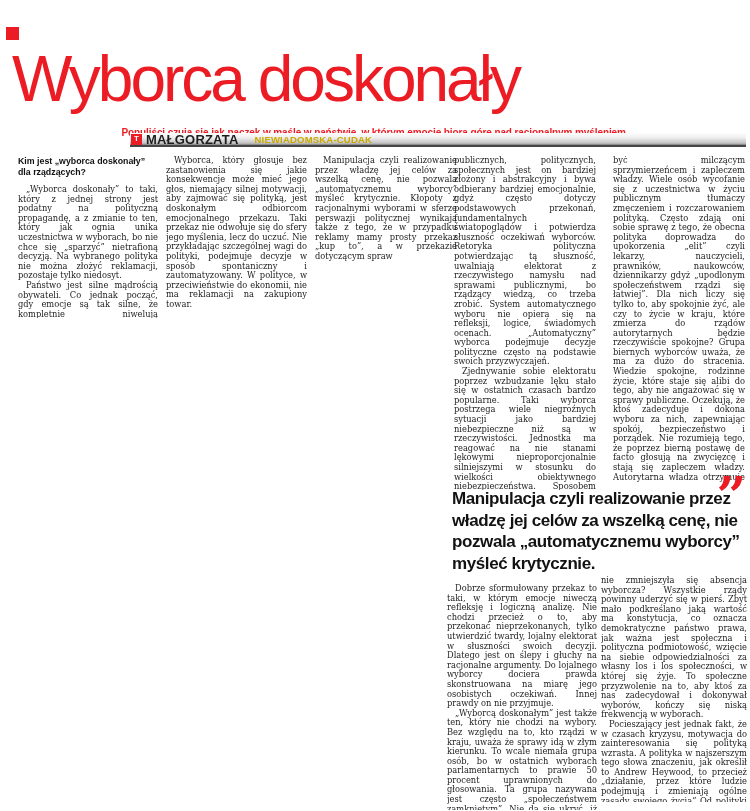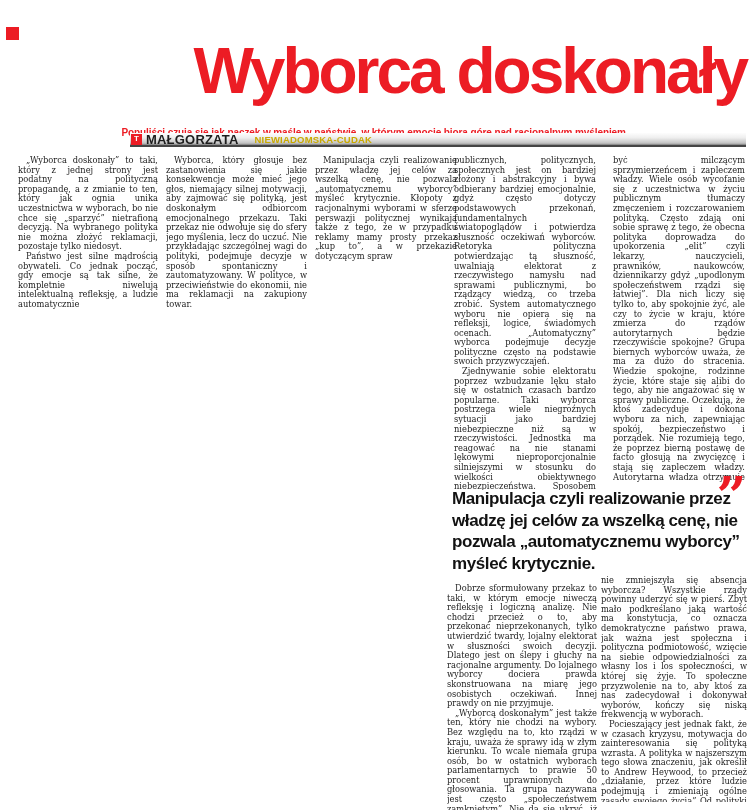--- a/index.html
+++ b/index.html
@@ -9,24 +9,24 @@
     background:#ffffff;
     overflow:hidden;
     font-family:"DejaVu Serif", serif;
     color:#1c1c1c;
   }
   .corner-mark{
     position:absolute;left:6px;top:27px;
     width:13px;height:13px;background:#ec1c24;
   }
   .headline{
-    position:absolute;left:0;right:0;top:30px;margin:4px;
-    text-align:right;
+    position:absolute;left:0;right:0;top:30px;margin:12px;
+    text-align:left;
     font-family:"Liberation Sans", sans-serif;
-    font-weight:bold;
+    font-weight:normal;
     font-size:64px;
     letter-spacing:-3px;
     color:#ec1c24;
     white-space:nowrap;
   }
   .standfirst{
     position:absolute;left:0;right:0;top:112px;margin:15px;
     text-align:center;
     font-family:"Liberation Sans", sans-serif;
     font-weight:bold;
@@ -105,20 +105,21 @@
 
   <p class="standfirst">Populiści czują się jak pączek w maśle w państwie, w którym emocje biorą górę nad racjonalnym myśleniem.</p>
 
   <div class="byline">
     <span class="byline-logo">T</span>
     <span class="byline-first">MAŁGORZATA</span>
     <span class="byline-last">NIEWIADOMSKA-CUDAK</span>
   </div>
 
   <section class="col col1">
+    <h2>Kim jest „wyborca doskonały” dla rządzących?</h2>
     <p class="ind">„Wyborca doskonały” to taki, który z jednej strony jest podatny na polityczną propagandę, a z zmianie to ten, który jak ognia unika uczestnictwa w wyborach, bo nie chce się „sparzyć” nietrafioną decyzją. Na wybranego polityka nie można złożyć reklamacji, pozostaje tylko niedosyt.</p>
     <p class="ind">Państwo jest silne mądrością obywateli. Co jednak począć, gdy emocje są tak silne, że kompletnie niwelują intelektualną refleksję, a ludzie automatycznie</p>
   </section>
 
   <section class="col col2">
     <p class="ind">Wyborca, który głosuje bez zastanowienia się jakie konsekwencje może mieć jego głos, niemający silnej motywacji, aby zajmować się polityką, jest doskonałym odbiorcom emocjonalnego przekazu. Taki przekaz nie odwołuje się do sfery jego myślenia, lecz do uczuć. Nie przykładając szczególnej wagi do polityki, podejmuje decyzje w sposób spontaniczny i zautomatyzowany. W polityce, w przeciwieństwie do ekonomii, nie ma reklamacji na zakupiony towar.</p>
   </section>
 
   <section class="col col3">
     <p class="ind">Manipulacja czyli realizowanie przez władzę jej celów za wszelką cenę, nie pozwala „automatycznemu wyborcy” myśleć krytycznie. Kłopoty z racjonalnymi wyborami w sferze perswazji politycznej wynikają także z tego, że w przypadku reklamy mamy prosty przekaz „kup to”, a w przekazie dotyczącym spraw</p>

